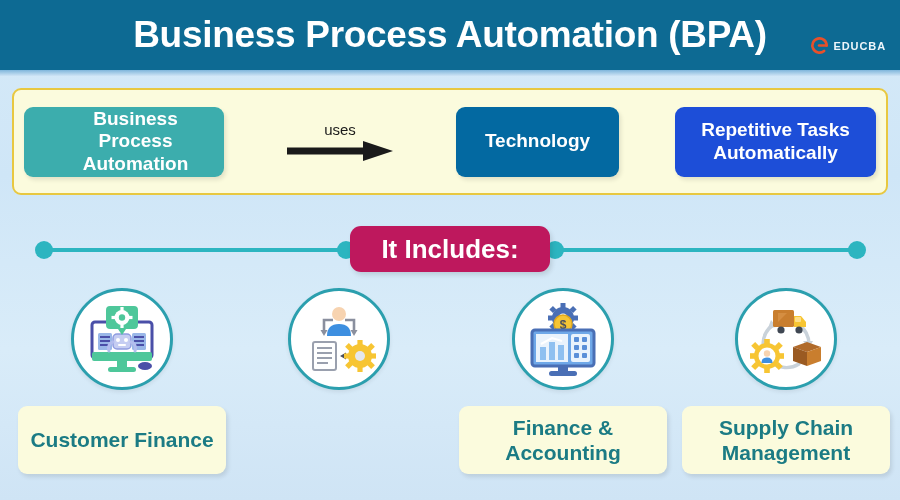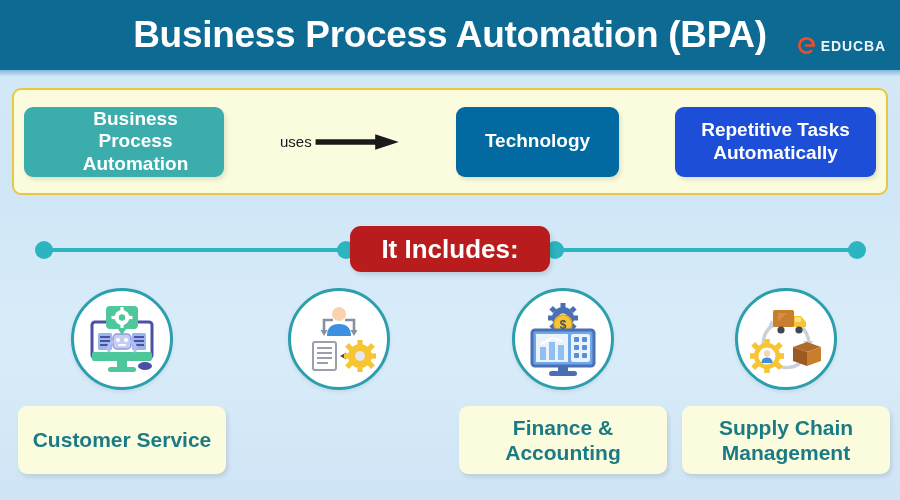--- a/index.html
+++ b/index.html
@@ -32,21 +32,21 @@
   }
   .brand {
     position: absolute; right: 14px; top: 36px;
     display: flex; align-items: center; gap: 5px;
   }
   .brand-mark {
     width: 19px; height: 19px; position: relative;
   }
   .brand-mark svg { display: block; }
   .brand-text {
-    color: #eef6fb; font-size: 14px; font-weight: bold; letter-spacing: 0.9px; text-align: right;
+    color: #eef6fb; font-size: 11px; font-weight: bold; letter-spacing: 0.9px; text-align: right;
   }
 
   
   .flow-panel {
     position: absolute; left: 12px; top: 88px; width: 876px; height: 107px;
     background: #fbfbdd;
     border: 2px solid #e8c840;
     border-radius: 9px;
   }
   .flow-row {
@@ -64,21 +64,21 @@
     line-height: 1.18;
     padding: 6px 10px;
     box-shadow: 2px 3px 4px rgba(0,0,0,0.10);
   }
   .box-bpa  { width: 200px; height: 70px; background: #3cadad; padding-left: 33px; }
   .box-tech { width: 163px; height: 70px; background: #0369a1; }
   .box-rep  { width: 201px; height: 70px; background: #1d4ed8; }
 
   .connector {
     width: 120px; height: 62px;
-    display: flex; flex-direction: row; align-items: center; justify-content: center;
+    display: flex; flex-direction: column; align-items: center; justify-content: center;
     gap: 2px;
   }
   .connector-label {
     font-size: 15px; color: #1a1a1a; font-weight: normal;
     white-space: nowrap;
   }
   .arrow-svg { display: block; }
 
   
   .includes-band {
@@ -92,21 +92,21 @@
   .band-dot {
     position: absolute; top: 19px; width: 18px; height: 18px;
     border-radius: 50%; background: #2cb5c0;
   }
   .band-dot.d1 { left: 35px; }
   .band-dot.d2 { left: 337px; }
   .band-dot.d3 { left: 546px; }
   .band-dot.d4 { left: 848px; }
   .includes-badge {
     position: absolute; left: 350px; top: 4px; width: 200px; height: 46px;
-    background: #b91c1c; border-radius: 11px;
+    background: #be185d; border-radius: 11px;
     display: flex; align-items: center; justify-content: center;
     color: #ffffff; font-size: 26px; font-weight: bold;
     box-shadow: 2px 3px 5px rgba(0,0,0,0.12);
   }
 
   
   .cards {
     position: absolute; left: 0; top: 288px; width: 900px; height: 200px;
   }
   .card {
@@ -223,21 +223,21 @@
             <rect x="-1.6" y="-10.5" width="3.2" height="4"></rect>
             <rect x="-1.6" y="6.5" width="3.2" height="4"></rect>
             <rect x="-10.5" y="-1.6" width="4" height="3.2"></rect>
             <rect x="6.5" y="-1.6" width="4" height="3.2"></rect>
           </g>
         </g>
 
         <ellipse cx="62" cy="66" rx="7" ry="4" fill="#4a4fa8"></ellipse>
       </svg>
     </div>
-    <div class="card-label">Customer Service</div>
+    <div class="card-label">Customer Finance</div>
   </div>
 
   <div class="card c2">
     <div class="icon-circle">
       <svg width="78" height="78" viewBox="0 0 78 78">
 
         <circle cx="39" cy="14" r="7" fill="#f7d3b0"></circle>
         <path d="M27 36 q0 -12 12 -12 q12 0 12 12 z" fill="#3d8fe0"></path>
 
         <path d="M24 32 v-12 h9" fill="none" stroke="#8a8f9e" stroke-width="2.6"></path>

